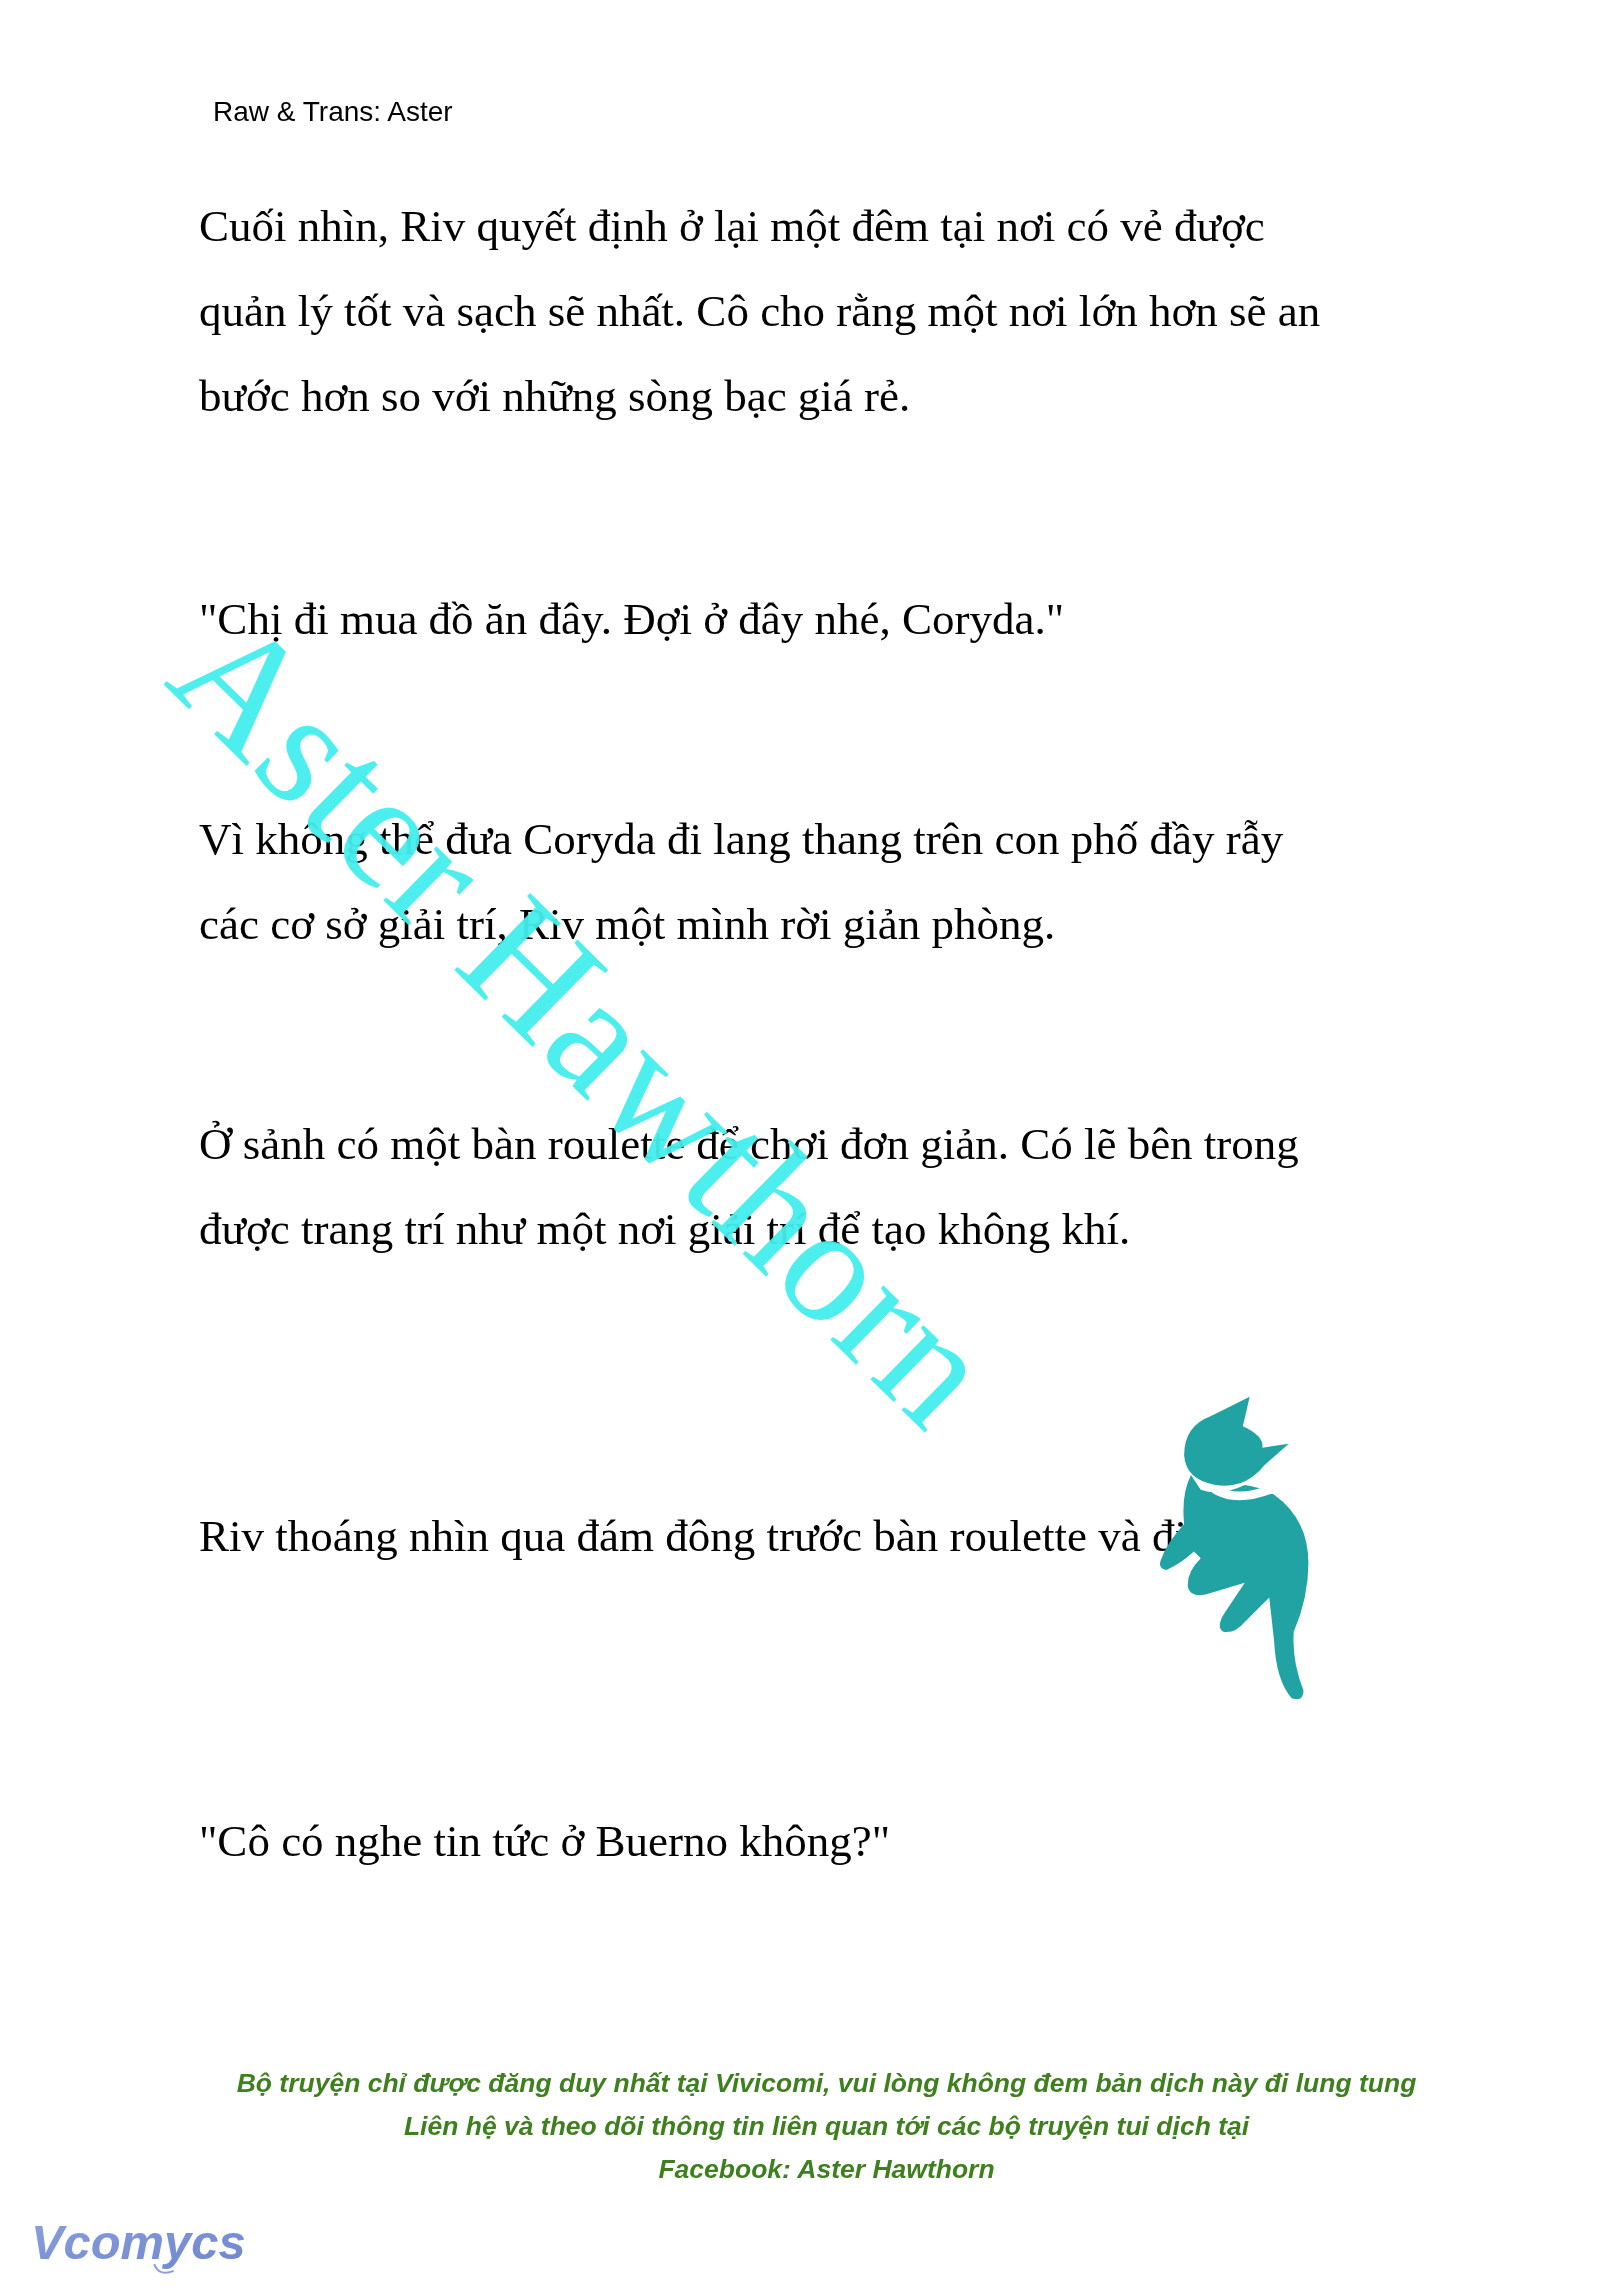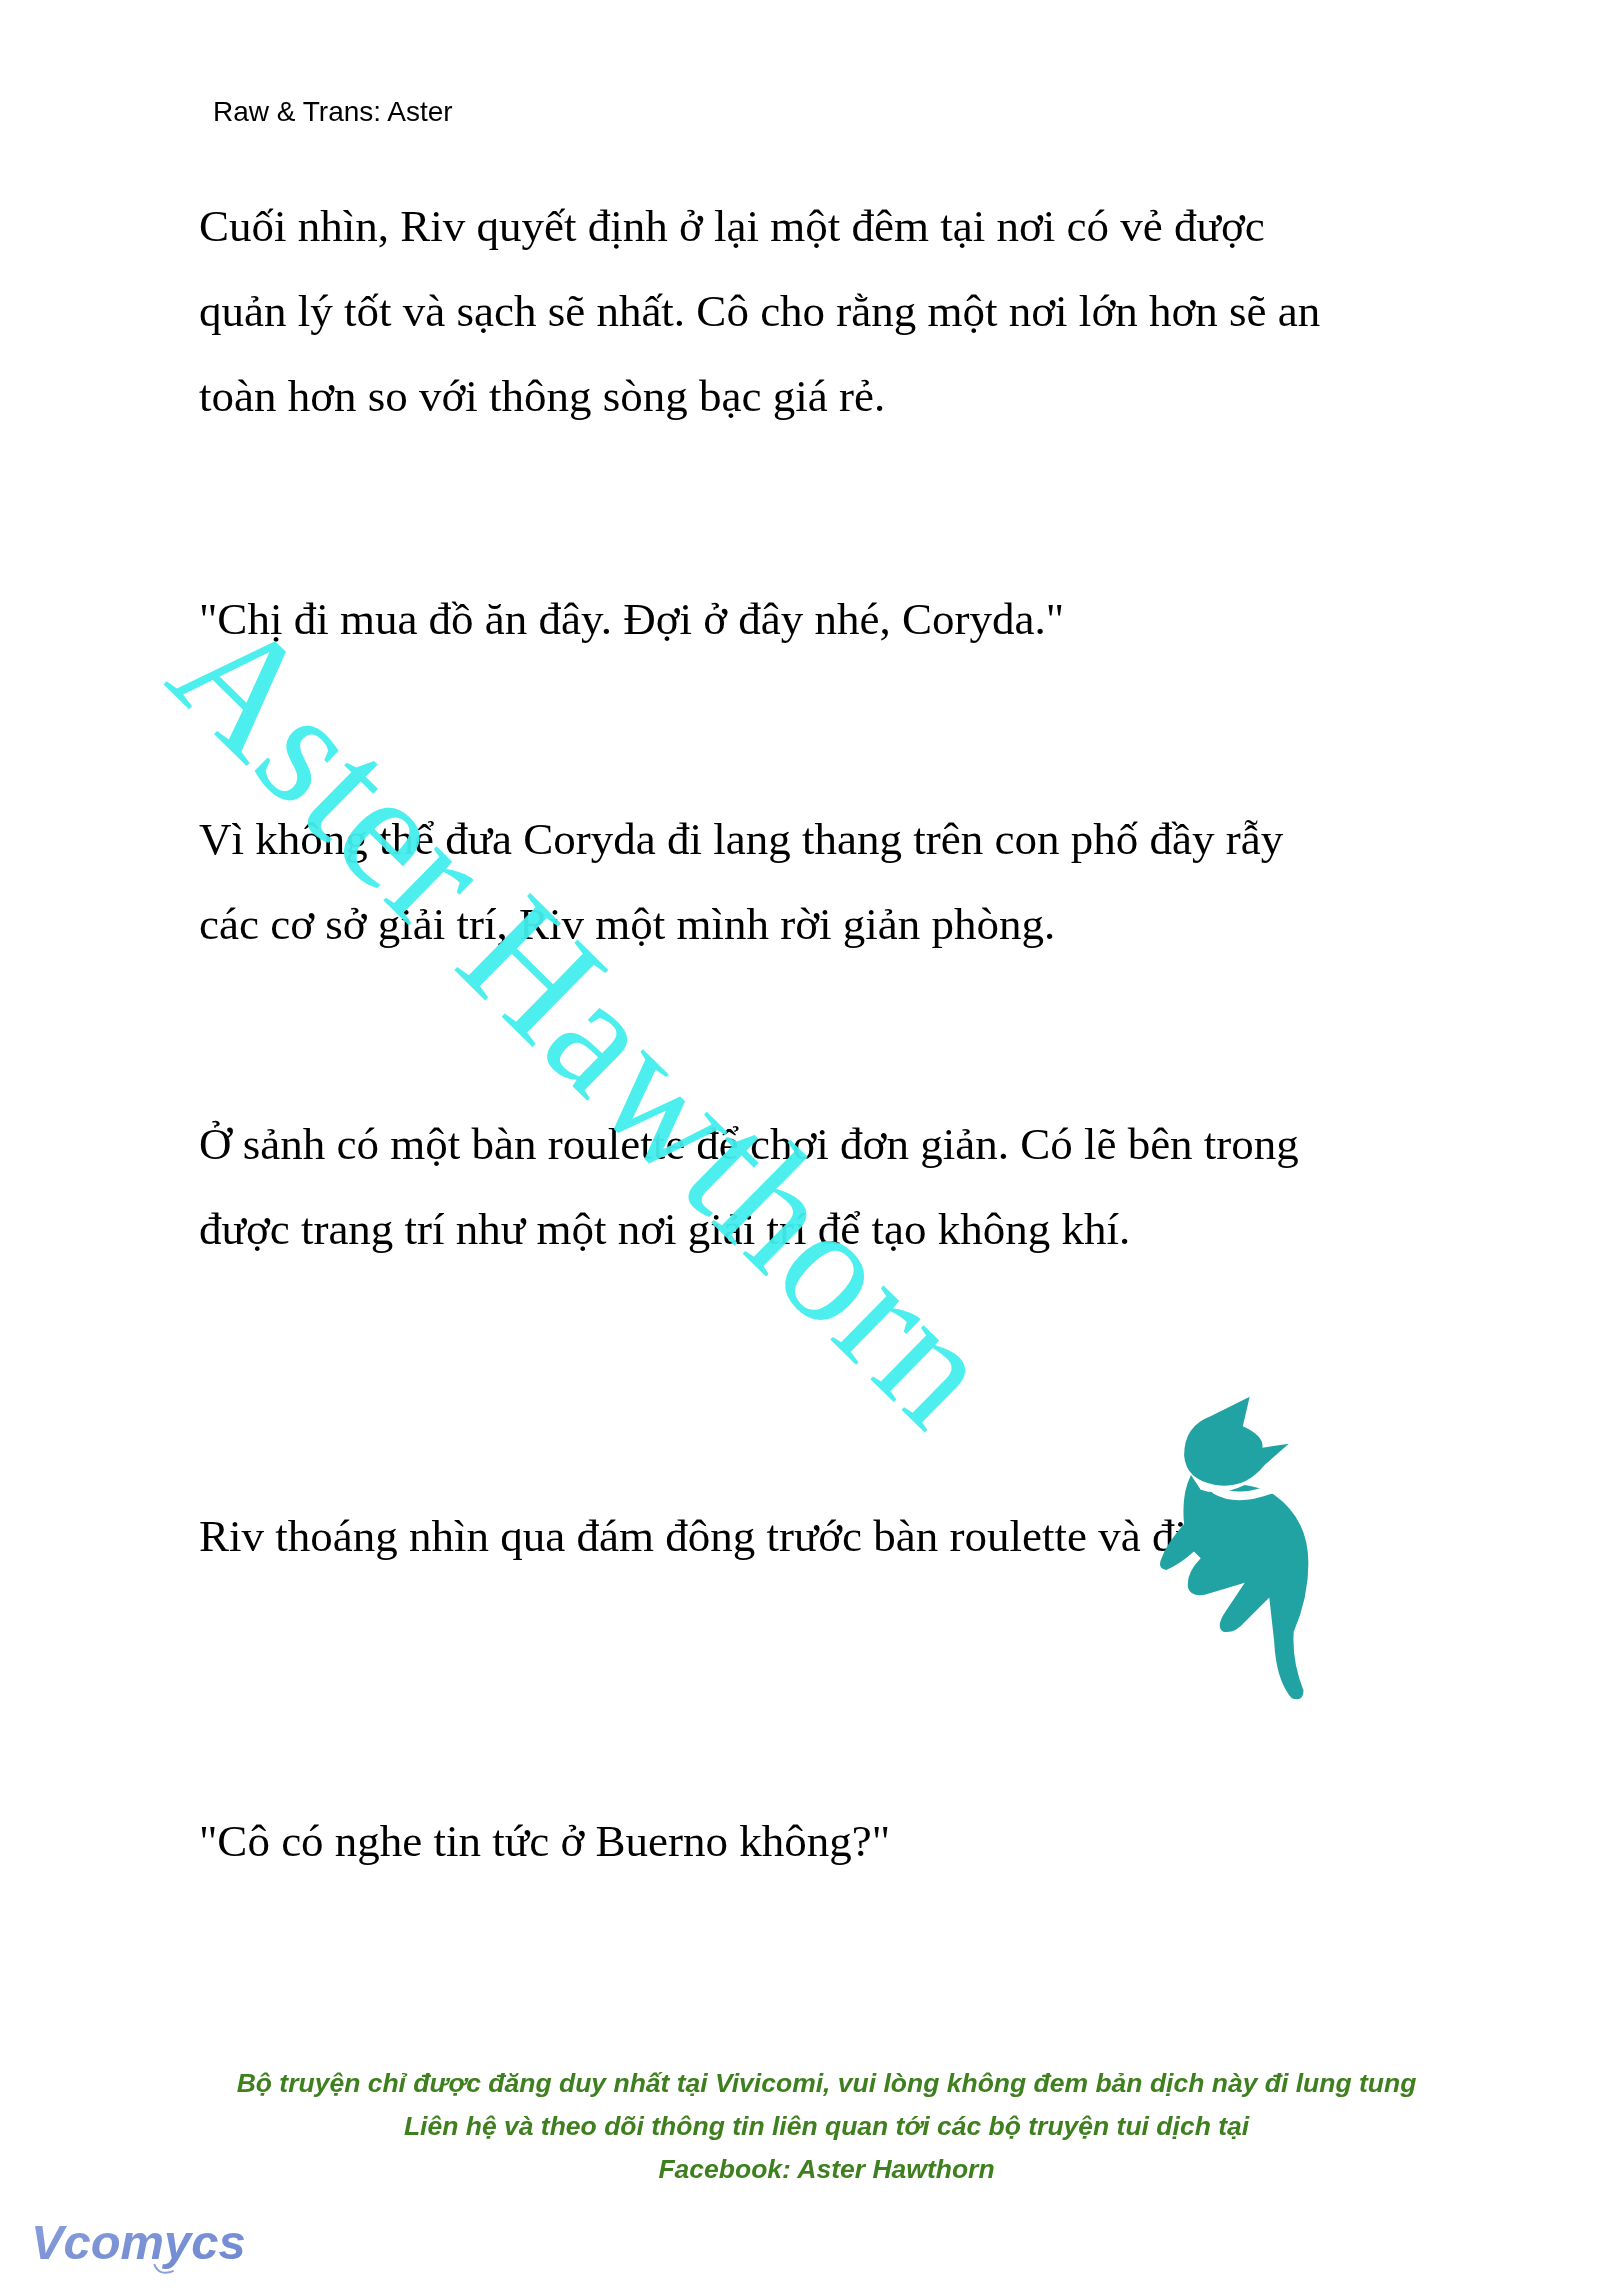--- a/index.html
+++ b/index.html
@@ -30,21 +30,21 @@
     .logo { position: absolute; left: 27.4px; top: 2210px; width: 225px; height: 69px; }
   </style>
 </head>
 <body>
 
 <div class="header">Raw &amp; Trans: Aster</div>
 
 <div class="para" style="top:184px;">
   <div>Cuối nhìn, Riv quyết định ở lại một đêm tại nơi có vẻ được</div>
   <div>quản lý tốt và sạch sẽ nhất. Cô cho rằng một nơi lớn hơn sẽ an</div>
-  <div>toàn hơn so với thông sòng bạc giá rẻ.</div>
+  <div>bước hơn so với những sòng bạc giá rẻ.</div>
 </div>
 
 <div class="para" style="top:577px;">
   <div>"Chị đi mua đồ ăn đây. Đợi ở đây nhé, Coryda."</div>
 </div>
 
 <div class="para" style="top:797px;font-family:Liberation Serif, serif;">
   <div>Vì không thể đưa Coryda đi lang thang trên con phố đầy rẫy</div>
   <div>các cơ sở giải trí, Riv một mình rời giản phòng.</div>
 </div>

